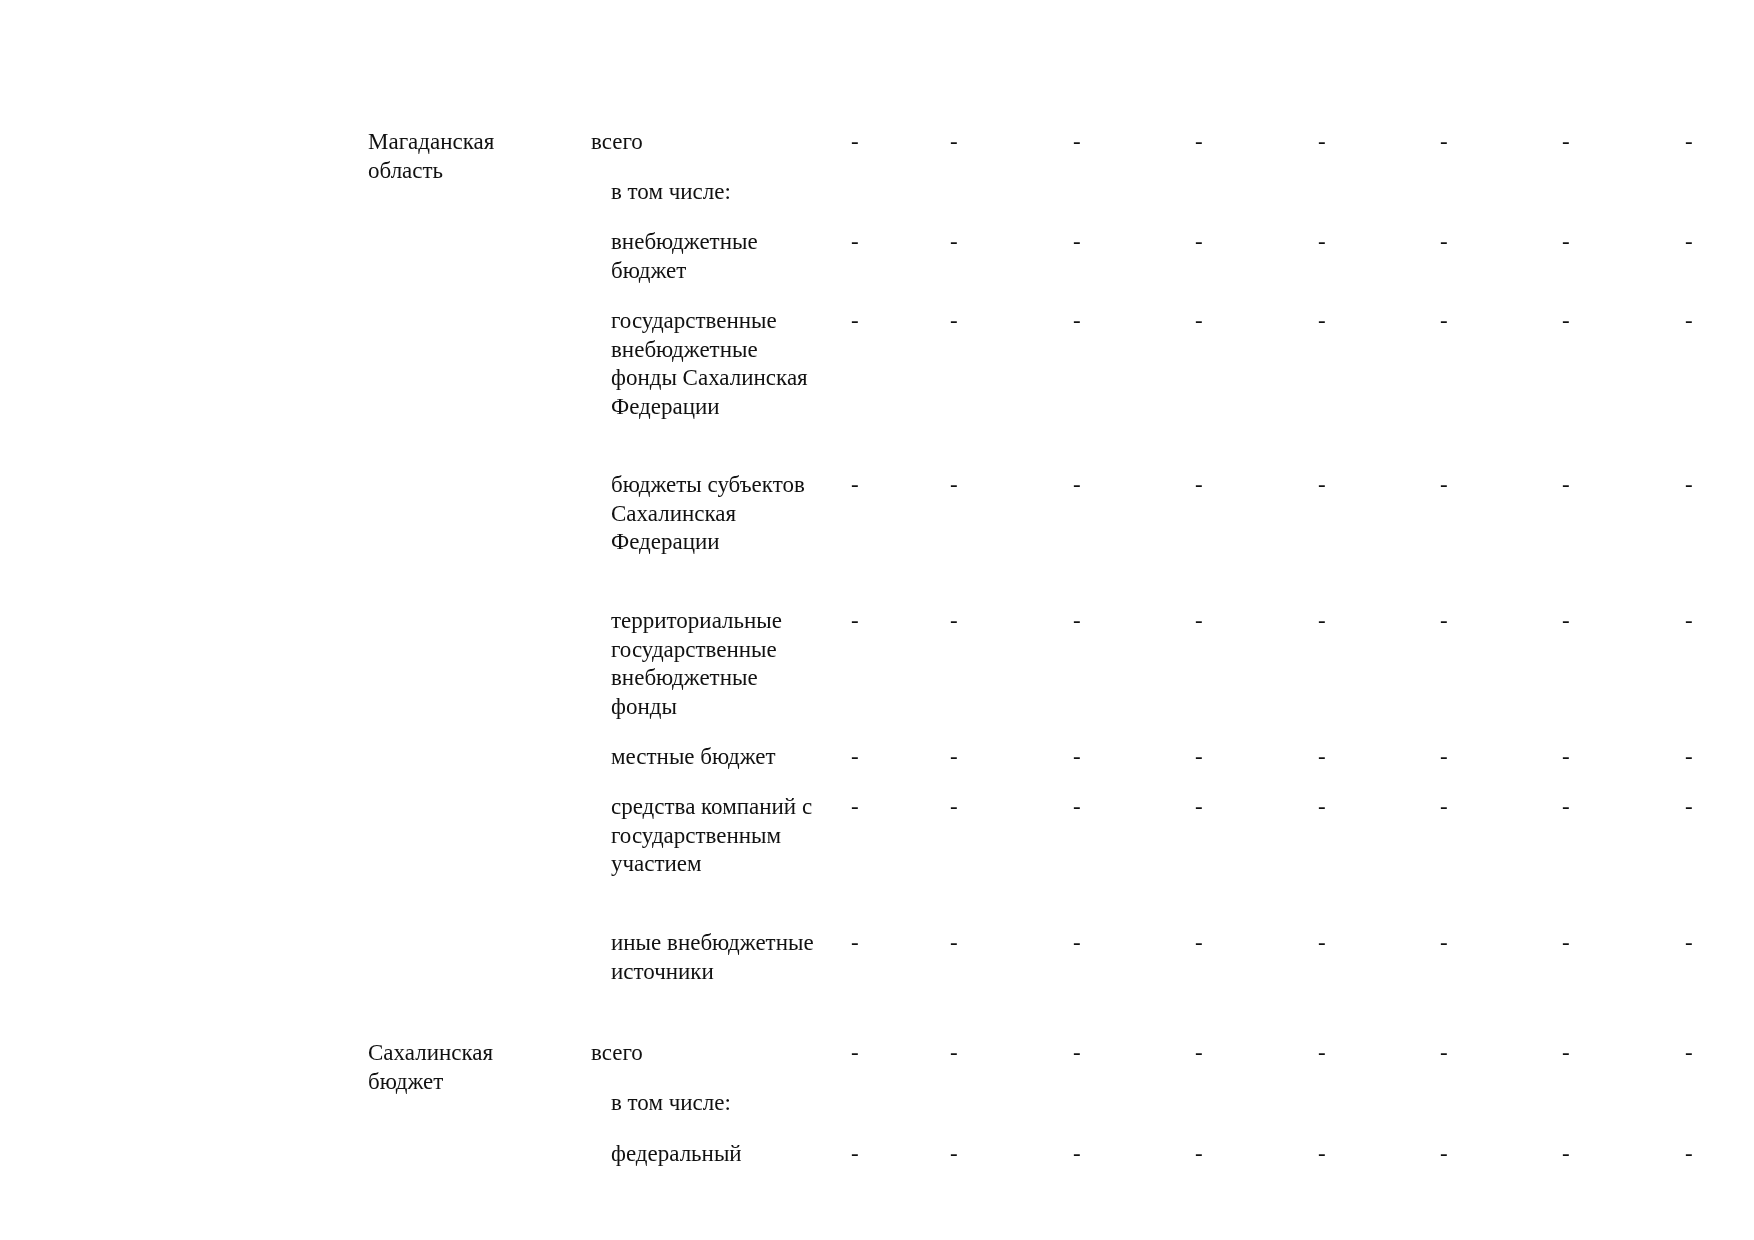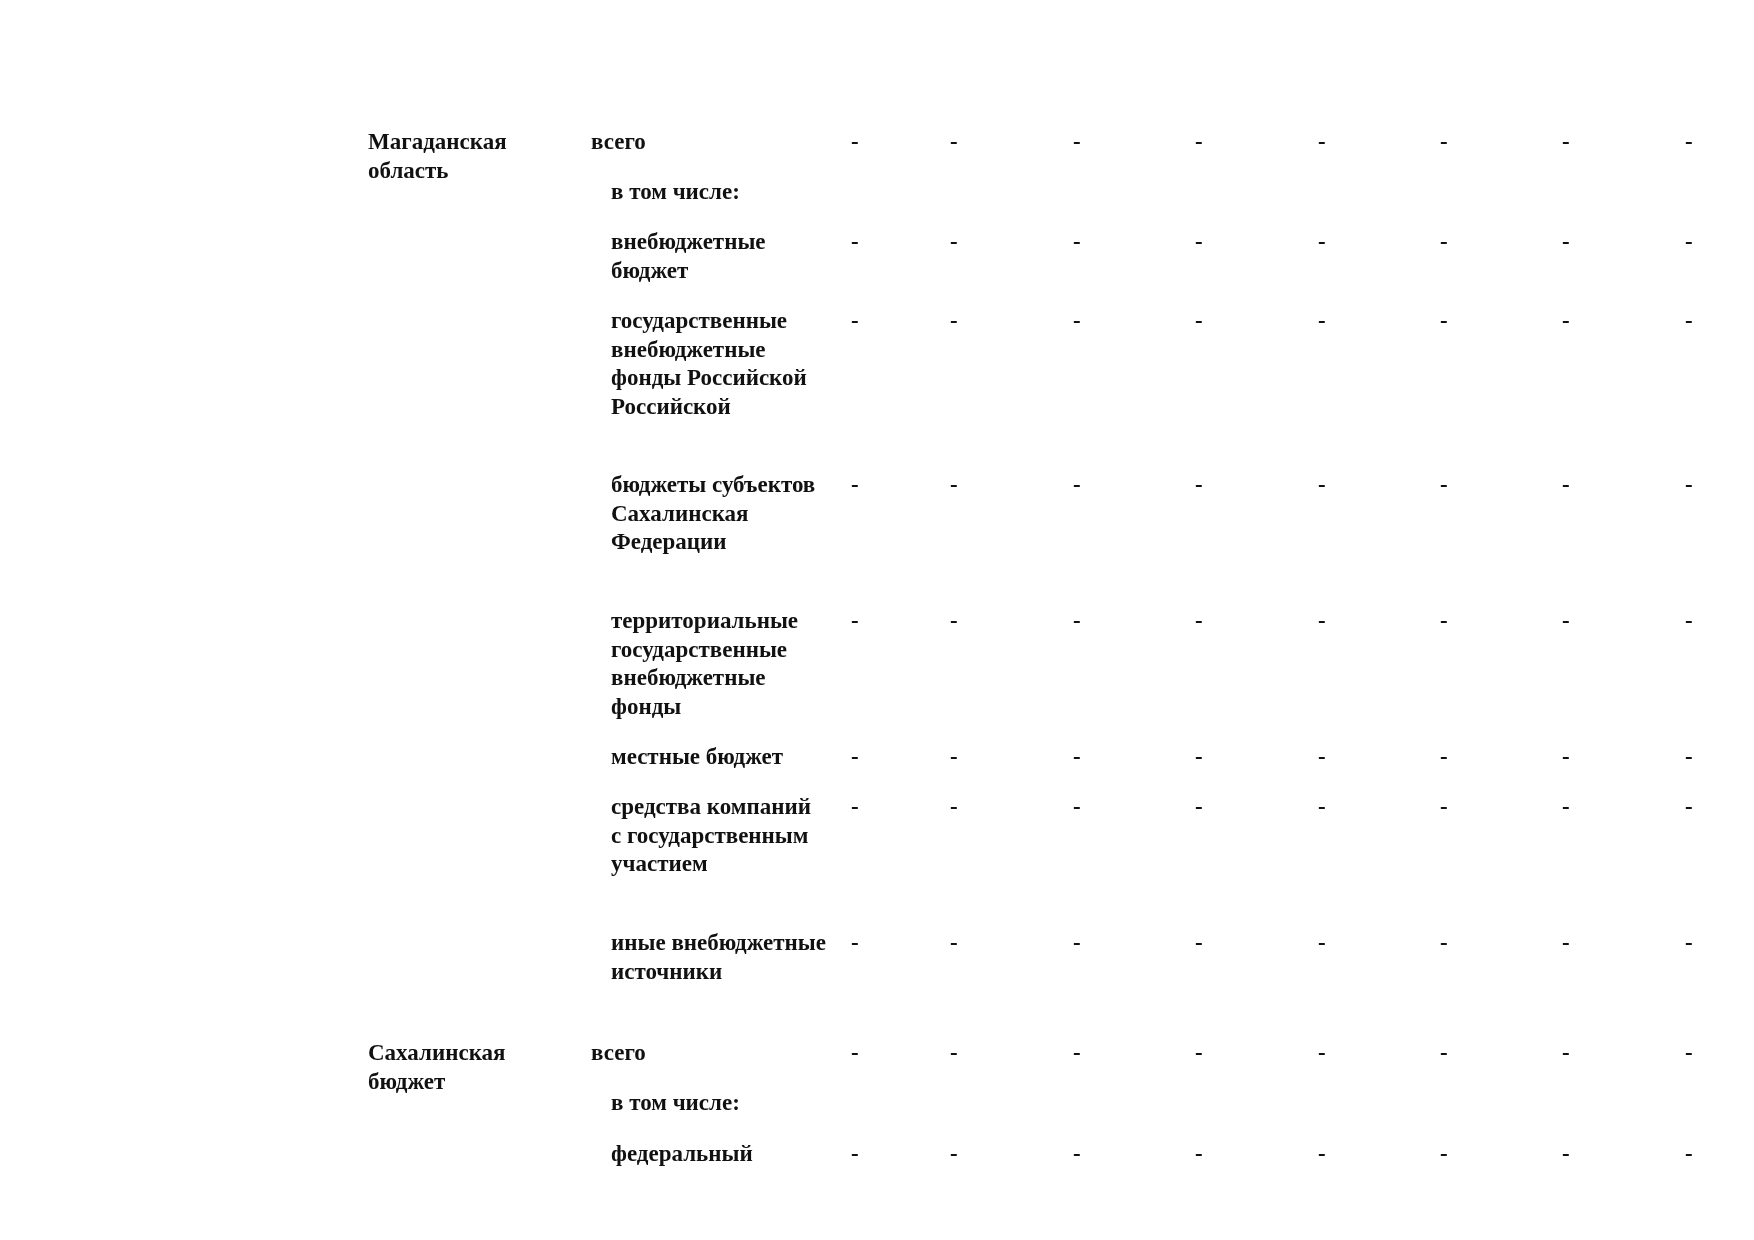--- a/index.html
+++ b/index.html
@@ -1,21 +1,21 @@
 <!DOCTYPE html>
 <html><head>
   <meta charset="utf-8">
   <style>
     html, body { margin: 0; padding: 0; background: #ffffff; }
     body {
       width: 1754px; height: 1240px; position: relative; overflow: hidden;
       font-family: "Liberation Serif", "DejaVu Serif", serif;
       font-size: 23px; line-height: 28.6px; color: #111111;
     }
-    .page { position: absolute; left: 0; top: 0; width: 1474px; height: 1240px; font-weight: bold; }
+    .page { position: absolute; left: 0; top: 0; width: 1474px; height: 1240px; }
     .row { position: absolute; left: 0; width: 1754px; }
     .region { position: absolute; left: 368px; top: 0; width: 200px; }
     .kind { position: absolute; left: 591px; top: 0; width: 200px; }
     .label { position: absolute; left: 611px; top: 0; width: 215px; }
     .cells { position: absolute; left: 0; top: 0; width: 1754px; height: 29px; }
     .cell { position: absolute; top: 0; width: 20px; text-align: left; }
   </style>
 </head>
 <body>
 
@@ -53,21 +53,21 @@
           <div class="cell" style="left: 1195px;">-</div>
           <div class="cell" style="left: 1318px;">-</div>
           <div class="cell" style="left: 1440px;">-</div>
           <div class="cell" style="left: 1562px;">-</div>
           <div class="cell" style="left: 1685px;">-</div>
         </div>
       </div>
       <div class="row" style="top: 307px;">
         <div class="region"></div>
         <div class="kind"></div>
-        <div class="label">государственные внебюджетные фонды Российской Российской</div>
+        <div class="label">государственные внебюджетные фонды Сахалинская Федерации</div>
         <div class="cells">
           <div class="cell" style="left: 851px;">-</div>
           <div class="cell" style="left: 950px;">-</div>
           <div class="cell" style="left: 1073px;">-</div>
           <div class="cell" style="left: 1195px;">-</div>
           <div class="cell" style="left: 1318px;">-</div>
           <div class="cell" style="left: 1440px;">-</div>
           <div class="cell" style="left: 1562px;">-</div>
           <div class="cell" style="left: 1685px;">-</div>
         </div>

